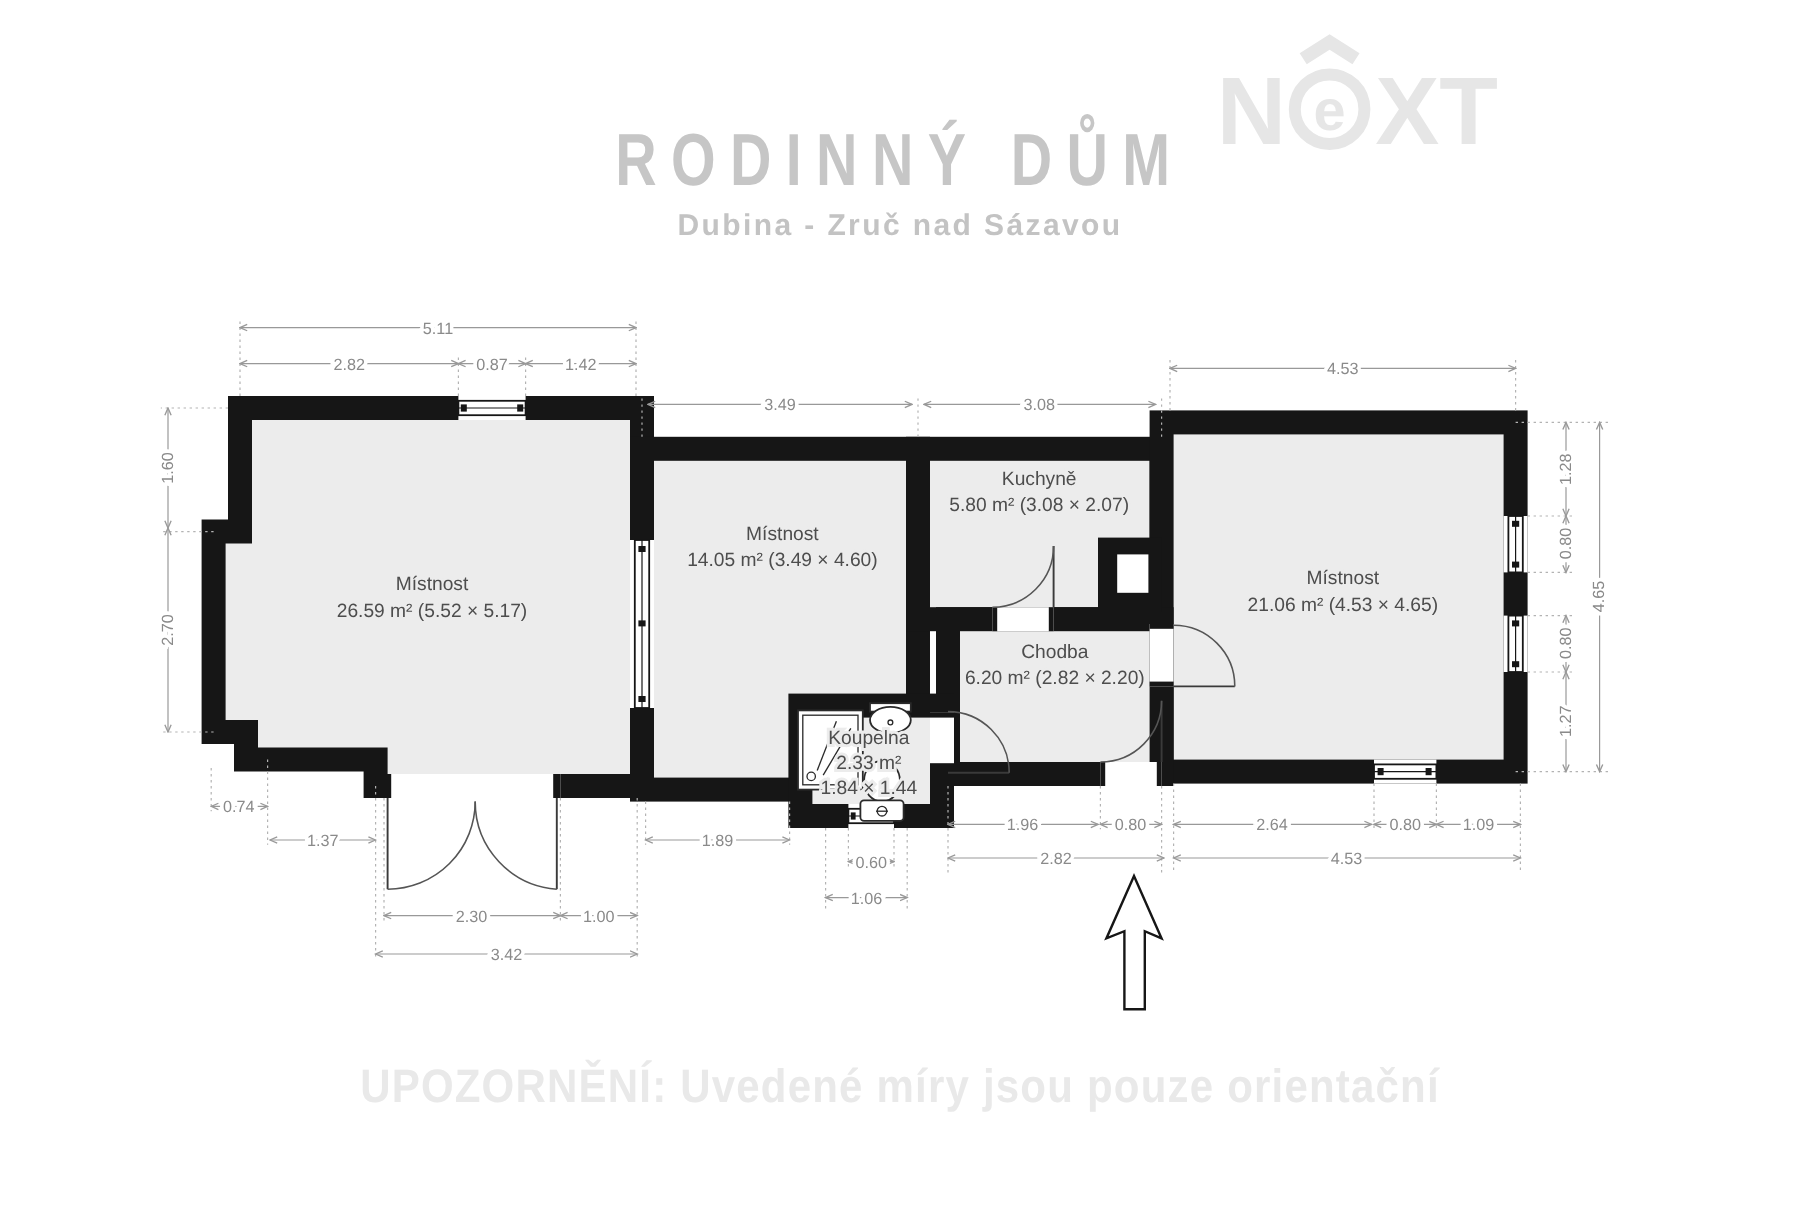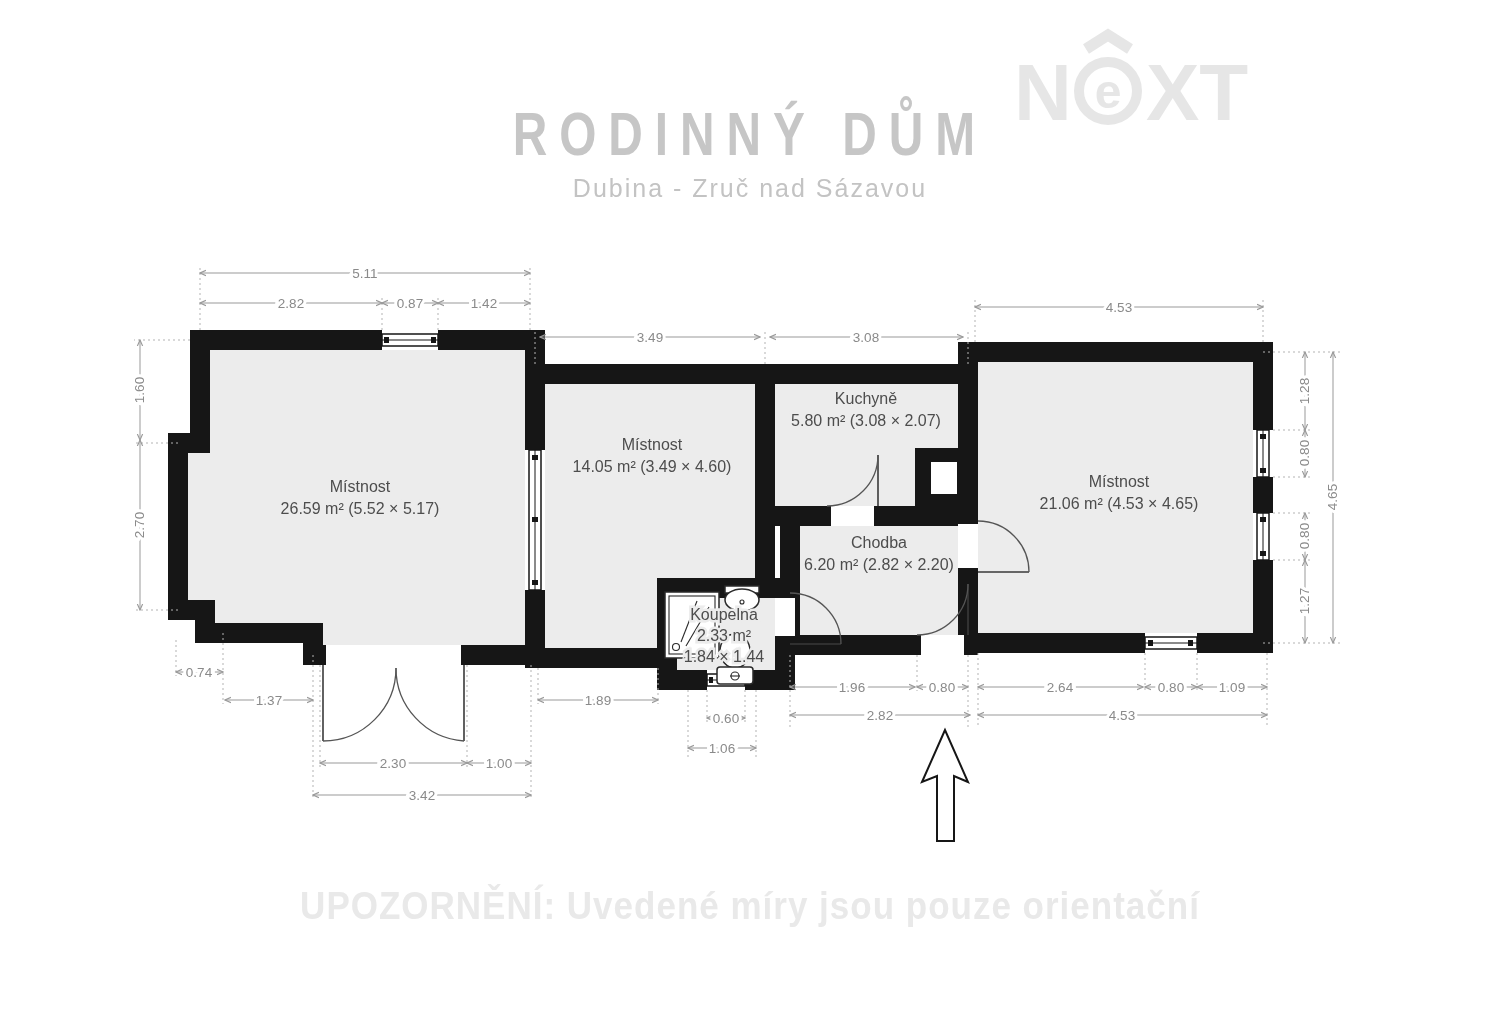--- a/index.html
+++ b/index.html
@@ -2,21 +2,21 @@
 <html><head>
 <meta charset="utf-8">
 <style>
   html,body{margin:0;padding:0;background:#fff;}
   #stage{position:relative;width:1500px;height:1018px;background:#fff;overflow:hidden;
          font-family:"Liberation Sans","DejaVu Sans",sans-serif;}
   
   #hdr{position:absolute;top:104px;left:0;width:100%;text-align:center;color:#c6c6c6;}
   #hdr .t{display:inline-block;font-size:52px;font-weight:800;letter-spacing:13px;
           transform:scale(.92,1.18);white-space:nowrap;}
-  #hdr .s{font-size:25px;font-weight:400;letter-spacing:2px;margin-top:10px;color:#c3c3c3;}
+  #hdr .s{font-size:25px;font-weight:700;letter-spacing:2px;margin-top:10px;color:#c3c3c3;}
   
   #ftr{position:absolute;top:886px;left:0;width:100%;text-align:center;}
   #ftr .w{display:inline-block;font-size:35px;font-weight:800;letter-spacing:1px;
           color:#e9e9e9;transform:scaleY(1.12);white-space:nowrap;}
   
   #logo{position:absolute;left:1014px;top:28px;}
   
   #plan{position:absolute;left:0;top:0;}
   .room{fill:#ececec;stroke:#161616;stroke-width:20;stroke-linejoin:miter;}
   .wallfill{fill:#161616;}

